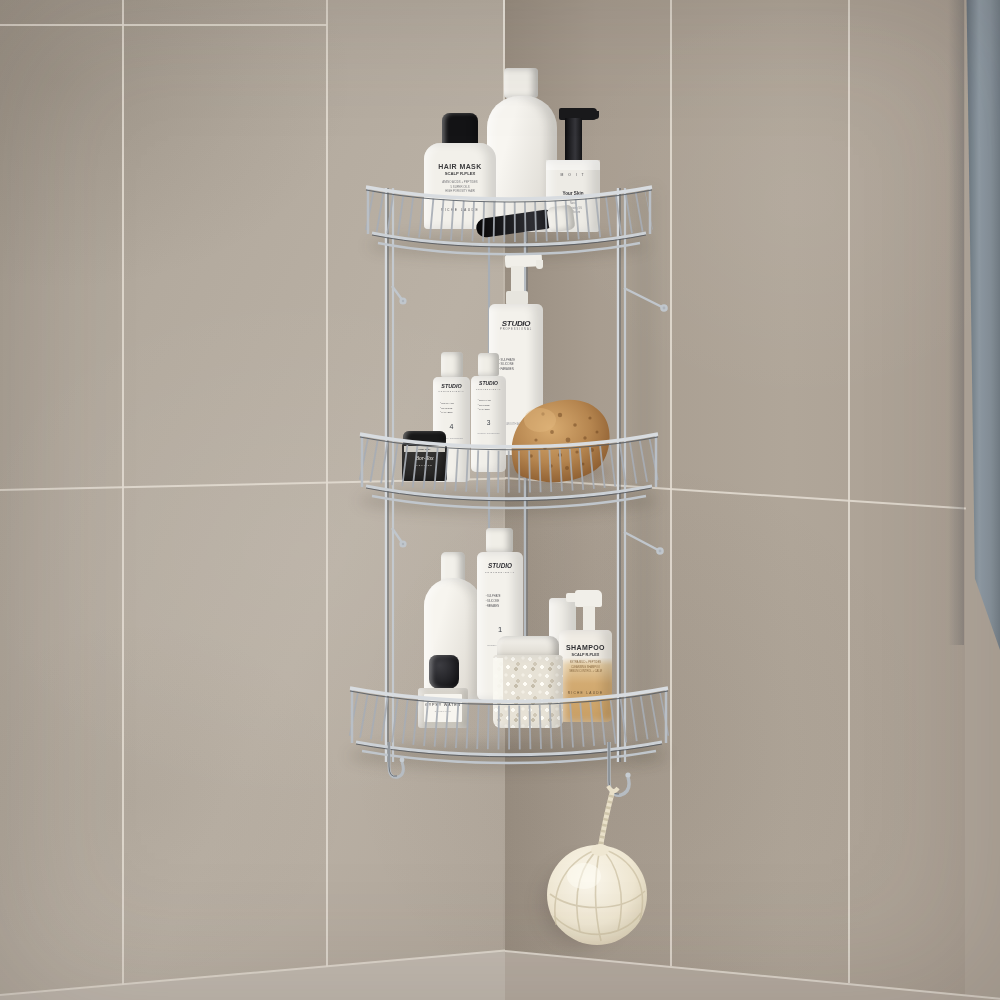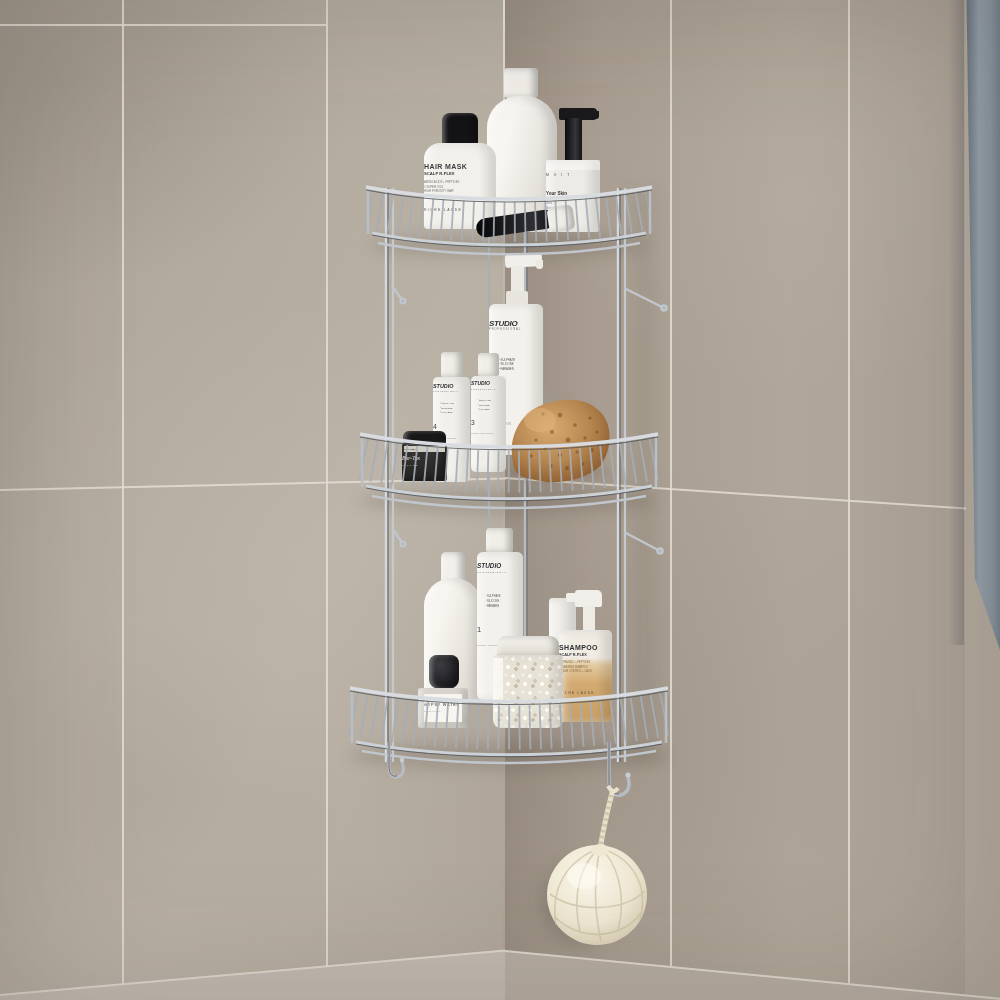--- a/index.html
+++ b/index.html
@@ -22,21 +22,21 @@
   .corner-line{left:503px;top:0;width:2px;height:1000px;
     background:linear-gradient(to bottom,rgba(243,238,229,.9),rgba(205,197,185,.4) 20%,rgba(160,150,138,.25));}
   .wedge{border:0;}
   .panel-shadow{left:948px;top:0;width:16px;height:645px;
     background:linear-gradient(to right,rgba(70,75,82,0),rgba(70,75,82,.28));}
   .panel{left:962px;top:0;width:38px;height:650px;
     clip-path:polygon(12% 0,100% 0,100% 100%,34% 89%);
     background:linear-gradient(to right,#545e68 0%,#6e7a84 15%,#93a0aa 45%,#8a96a0 75%,#76828c 100%);}
   .soft-shadow{filter:blur(7px);border-radius:50%;}
   
-  .lbl{position:absolute;left:0;right:0;color:#3b3b3d;line-height:1.15;}
+  .lbl{position:absolute;left:0;right:0;text-align:center;color:#3b3b3d;line-height:1.15;}
   .bottle-body{box-shadow:inset -9px 0 10px rgba(0,0,0,.12),inset 5px 0 8px rgba(255,255,255,.55);}
   .cap{box-shadow:inset -5px 0 6px rgba(0,0,0,.25),inset 3px 0 4px rgba(255,255,255,.35);}
   .tinyblock{position:absolute;left:0;right:0;color:#5a5a5e;}
   .tinyblock div{width:62%;margin:0 auto;text-align:left;line-height:1.55;}
   .tinyblock div::before{content:"▪ ";font-size:2px;vertical-align:1px;}
   .vignette{left:0;top:0;width:1000px;height:1000px;pointer-events:none;
     box-shadow:inset 0 0 140px rgba(55,46,38,.20);}
 </style>
 </head>
 <body>

